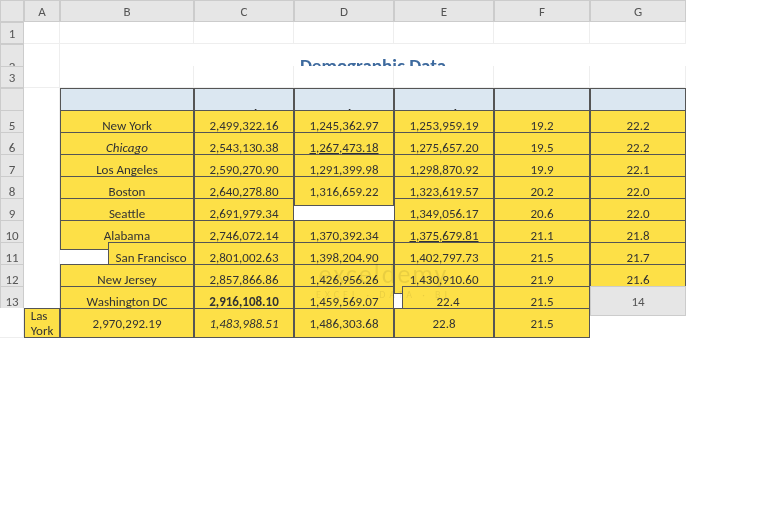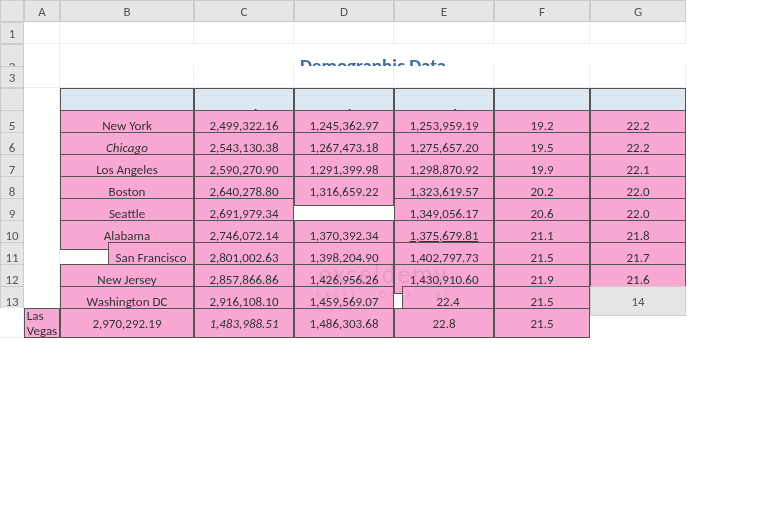--- a/index.html
+++ b/index.html
@@ -59,21 +59,21 @@
     text-align: center;
     padding: 4px 6px;
     display: flex;
     align-items: center;
     justify-content: center;
     font-size: 13px;
     line-height: 1.2;
   }
   .tcell {
     border: 1px solid #555;
-    background: #f9a8d4;
+    background: #fde047;
     display: flex;
     align-items: center;
     justify-content: center;
     font-size: 13px;
     padding: 12px 6px;
   }
   .watermark {
     position: absolute;
     left: 50%;
     top: 50%;
@@ -132,21 +132,21 @@
     <div class="tcell" style="height: 30px;">New York</div>
     <div class="tcell" style="height: 30px;">2,499,322.16</div>
     <div class="tcell" style="height: 30px;">1,245,362.97</div>
     <div class="tcell" style="height: 30px;">1,253,959.19</div>
     <div class="tcell" style="height: 30px;">19.2</div>
     <div class="tcell" style="height: 30px;">22.2</div>
     <div class="rowhdr" style="height: 30px;">6</div>
     <div class="cell" style="height: 30px;"></div>
     <div class="tcell" style="height: 30px; font-style: italic;">Chicago</div>
     <div class="tcell" style="height: 30px;">2,543,130.38</div>
-    <div class="tcell" style="height: 30px;">1,267,473.18</div>
+    <div class="tcell" style="height: 30px; text-decoration: underline;">1,267,473.18</div>
     <div class="tcell" style="height: 30px;">1,275,657.20</div>
     <div class="tcell" style="height: 30px;">19.5</div>
     <div class="tcell" style="height: 30px;">22.2</div>
     <div class="rowhdr" style="height: 30px;">7</div>
     <div class="cell" style="height: 30px;"></div>
     <div class="tcell" style="height: 30px;">Los Angeles</div>
     <div class="tcell" style="height: 30px;">2,590,270.90</div>
     <div class="tcell" style="height: 30px;">1,291,399.98</div>
     <div class="tcell" style="height: 30px;">1,298,870.92</div>
     <div class="tcell" style="height: 30px;">19.9</div>
@@ -187,27 +187,27 @@
     <div class="cell" style="height: 30px;"></div>
     <div class="tcell" style="height: 30px;">New Jersey</div>
     <div class="tcell" style="height: 30px;">2,857,866.86</div>
     <div class="tcell" style="height: 30px;">1,426,956.26</div>
     <div class="tcell" style="height: 30px;">1,430,910.60</div>
     <div class="tcell" style="height: 30px;">21.9</div>
     <div class="tcell" style="height: 30px;">21.6</div>
     <div class="rowhdr" style="height: 30px;">13</div>
     <div class="cell" style="height: 30px;"></div>
     <div class="tcell" style="height: 30px;">Washington DC</div>
-    <div class="tcell" style="height: 30px;">2,916,108.10</div>
+    <div class="tcell" style="height: 30px; font-weight: bold;">2,916,108.10</div>
     <div class="tcell" style="height: 30px;">1,459,569.07</div>
     <div class="tcell" style="height: 30px; margin-left: 8px;">22.4</div>
     <div class="tcell" style="height: 30px;">21.5</div>
     <div class="rowhdr" style="height: 30px;">14</div>
     <div class="cell" style="height: 30px;"></div>
-    <div class="tcell" style="height: 30px;">Las Vegas</div>
+    <div class="tcell" style="height: 30px;">Las York</div>
     <div class="tcell" style="height: 30px;">2,970,292.19</div>
     <div class="tcell" style="height: 30px; font-style: italic;">1,483,988.51</div>
     <div class="tcell" style="height: 30px;">1,486,303.68</div>
     <div class="tcell" style="height: 30px;">22.8</div>
     <div class="tcell" style="height: 30px;">21.5</div>
   </div>
 
 <div class="watermark">
   <span>exceldemy</span>
   <small>EXCEL · DATA · BI</small>

